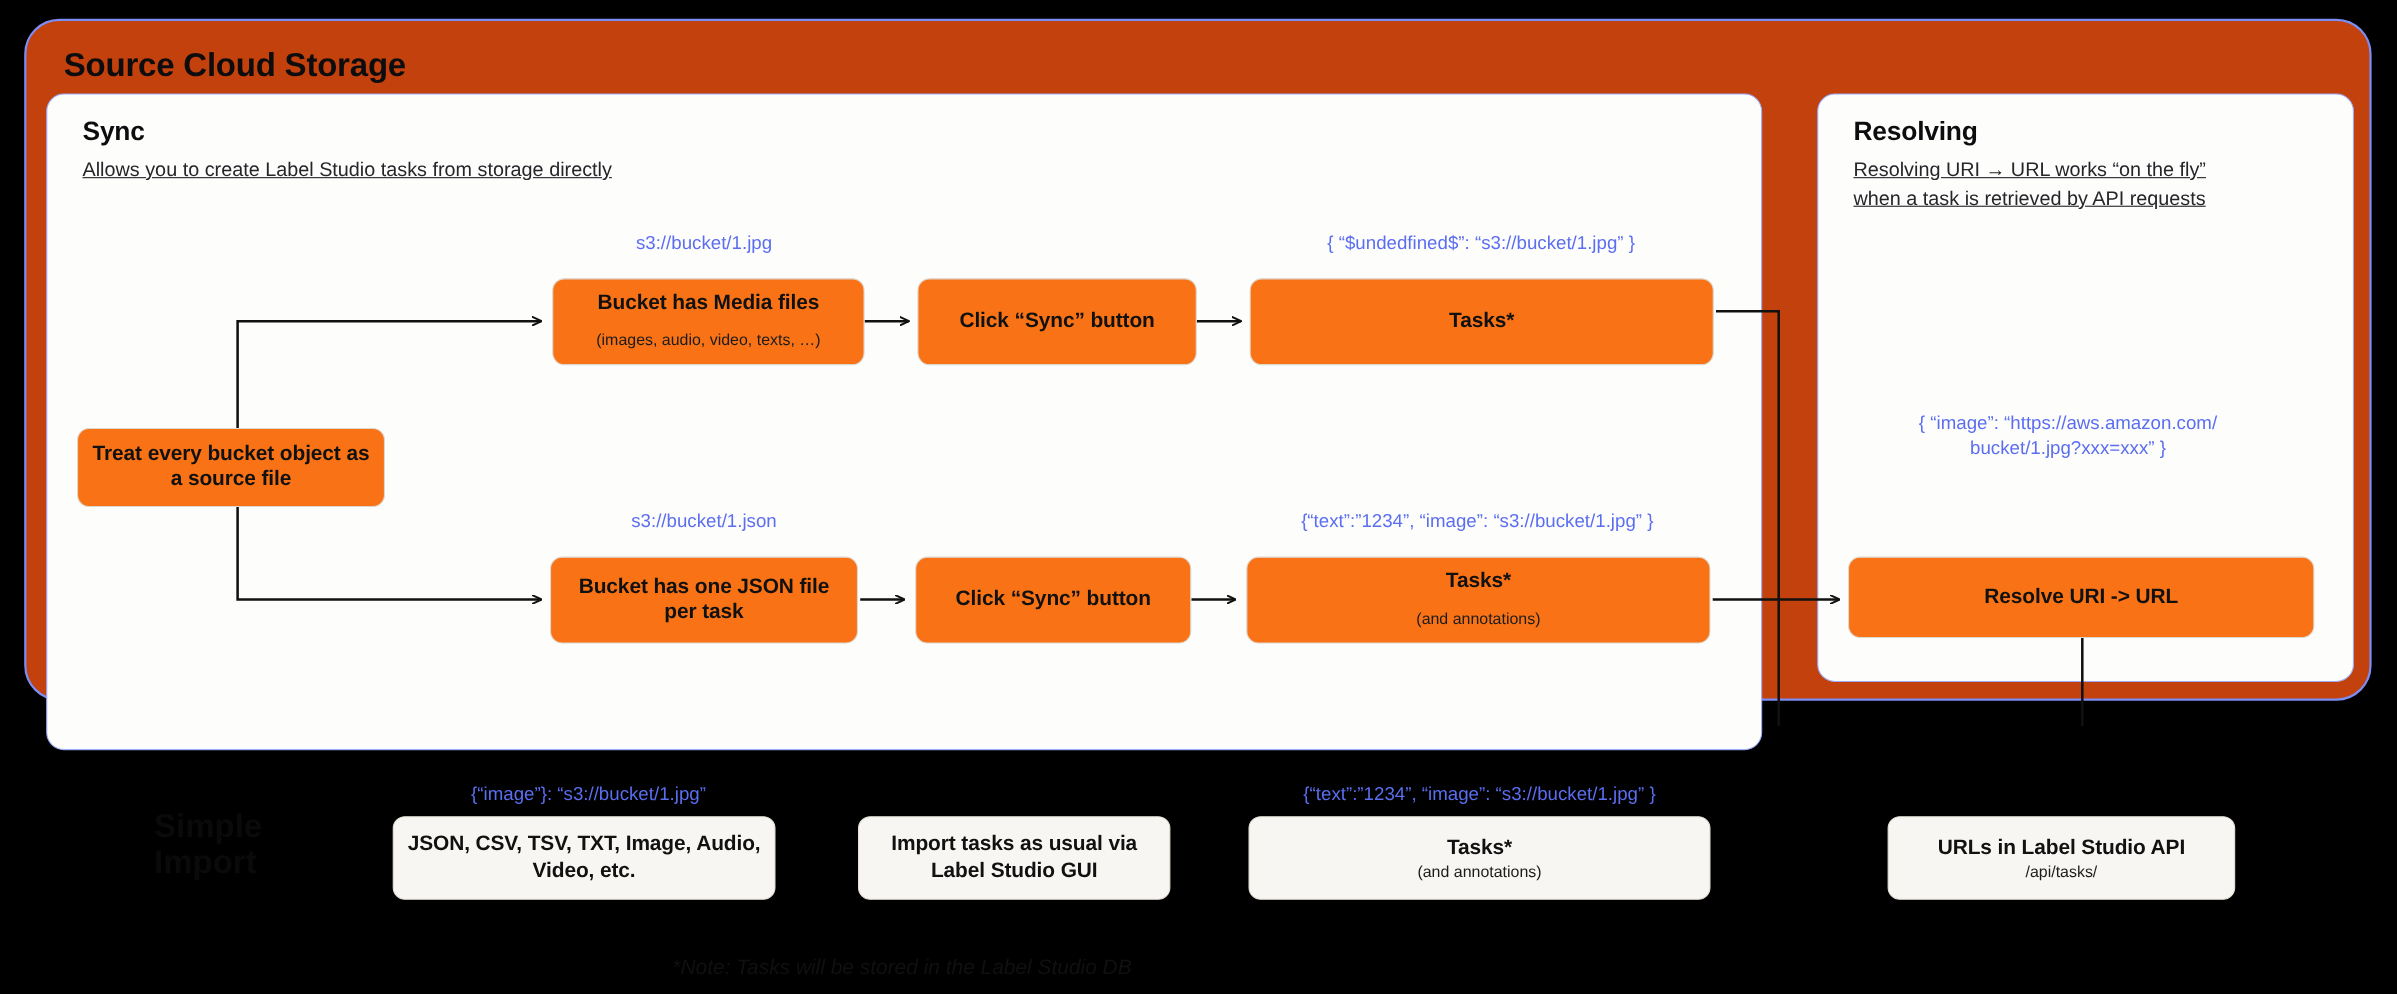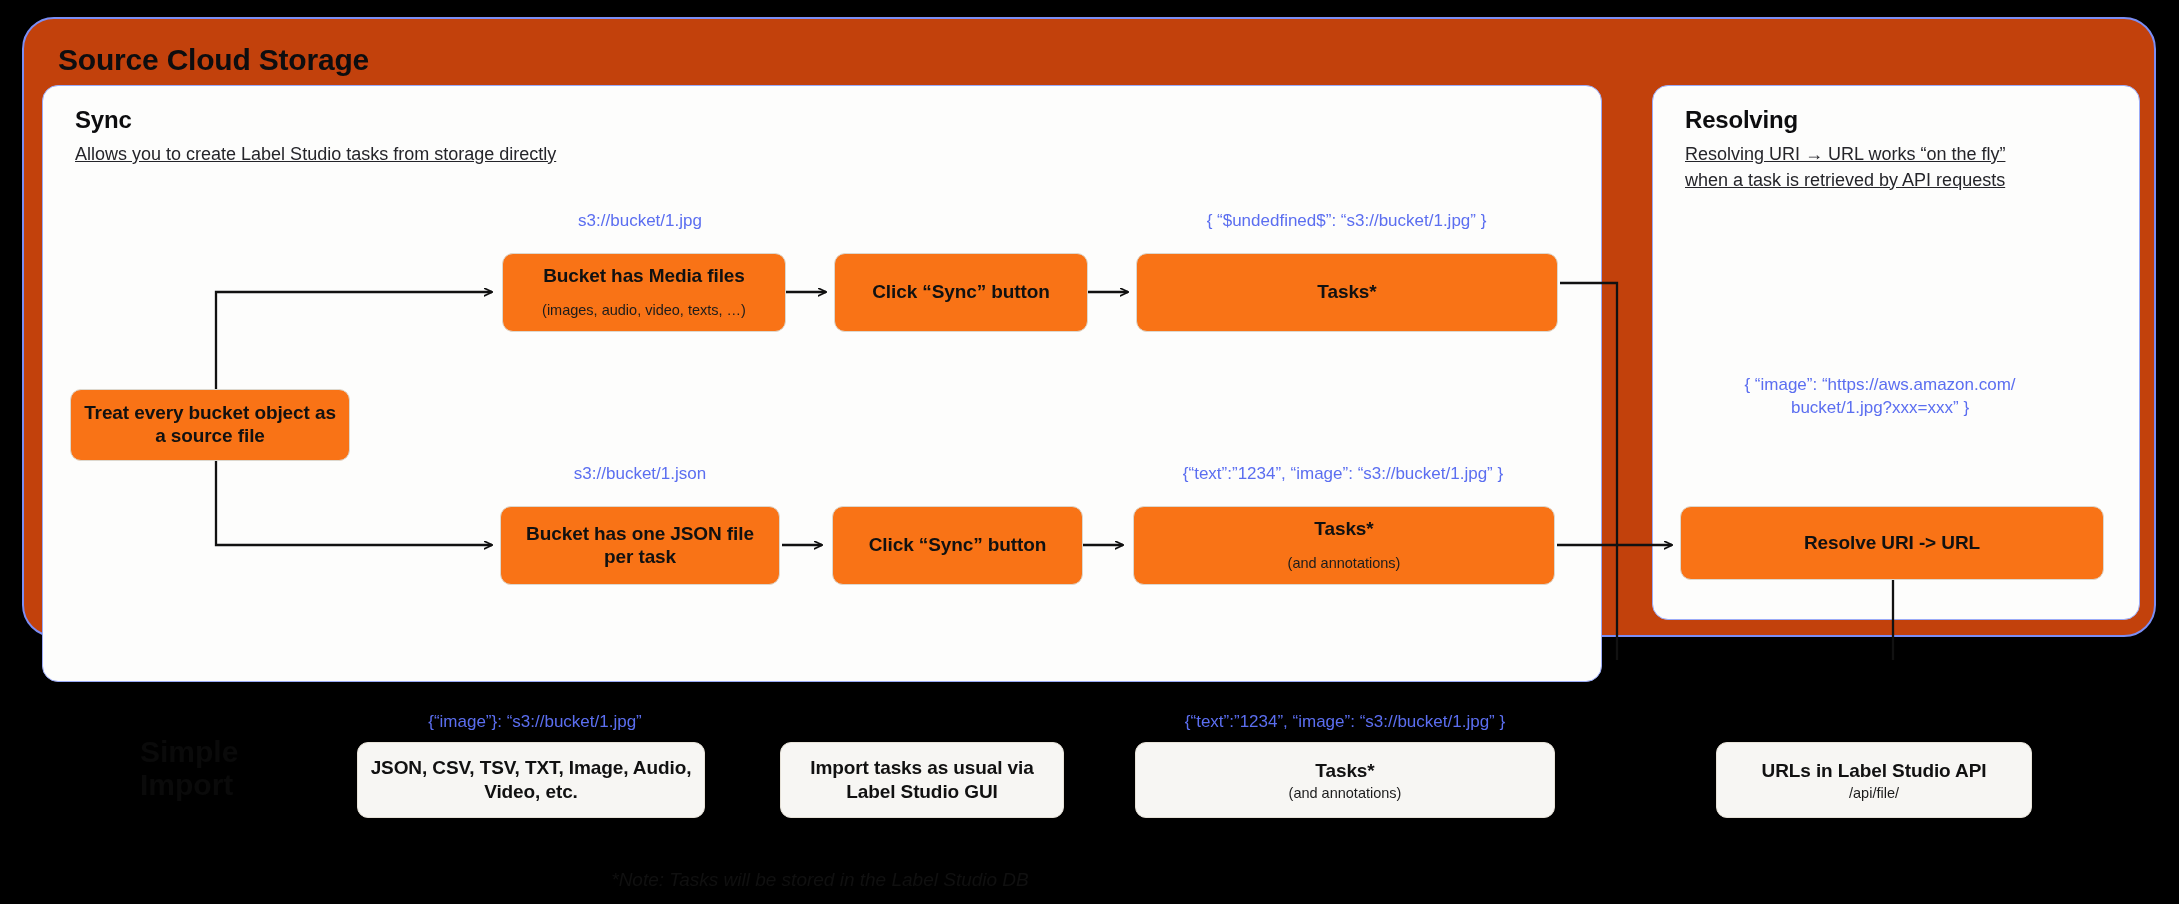--- a/index.html
+++ b/index.html
@@ -173,16 +173,16 @@
 </div>
 
 <div class="ann" style="left:1133px;top:711px;width:424px;">{“text”:”1234”,  “image”: “s3://bucket/1.jpg” }</div>
 <div class="dark-node" style="left:1135px;top:742px;width:420px;height:76px;">
   <div class="t1">Tasks*</div>
   <div class="t2">(and annotations)</div>
 </div>
 
 <div class="dark-node" style="left:1716px;top:742px;width:316px;height:76px;">
   <div class="t1">URLs in Label Studio API</div>
-  <div class="t2">/api/file/</div>
+  <div class="t2">/api/tasks/</div>
 </div>
 
 <div id="footnote">*Note: Tasks will be stored in the Label Studio DB</div>
 
 </body></html>

